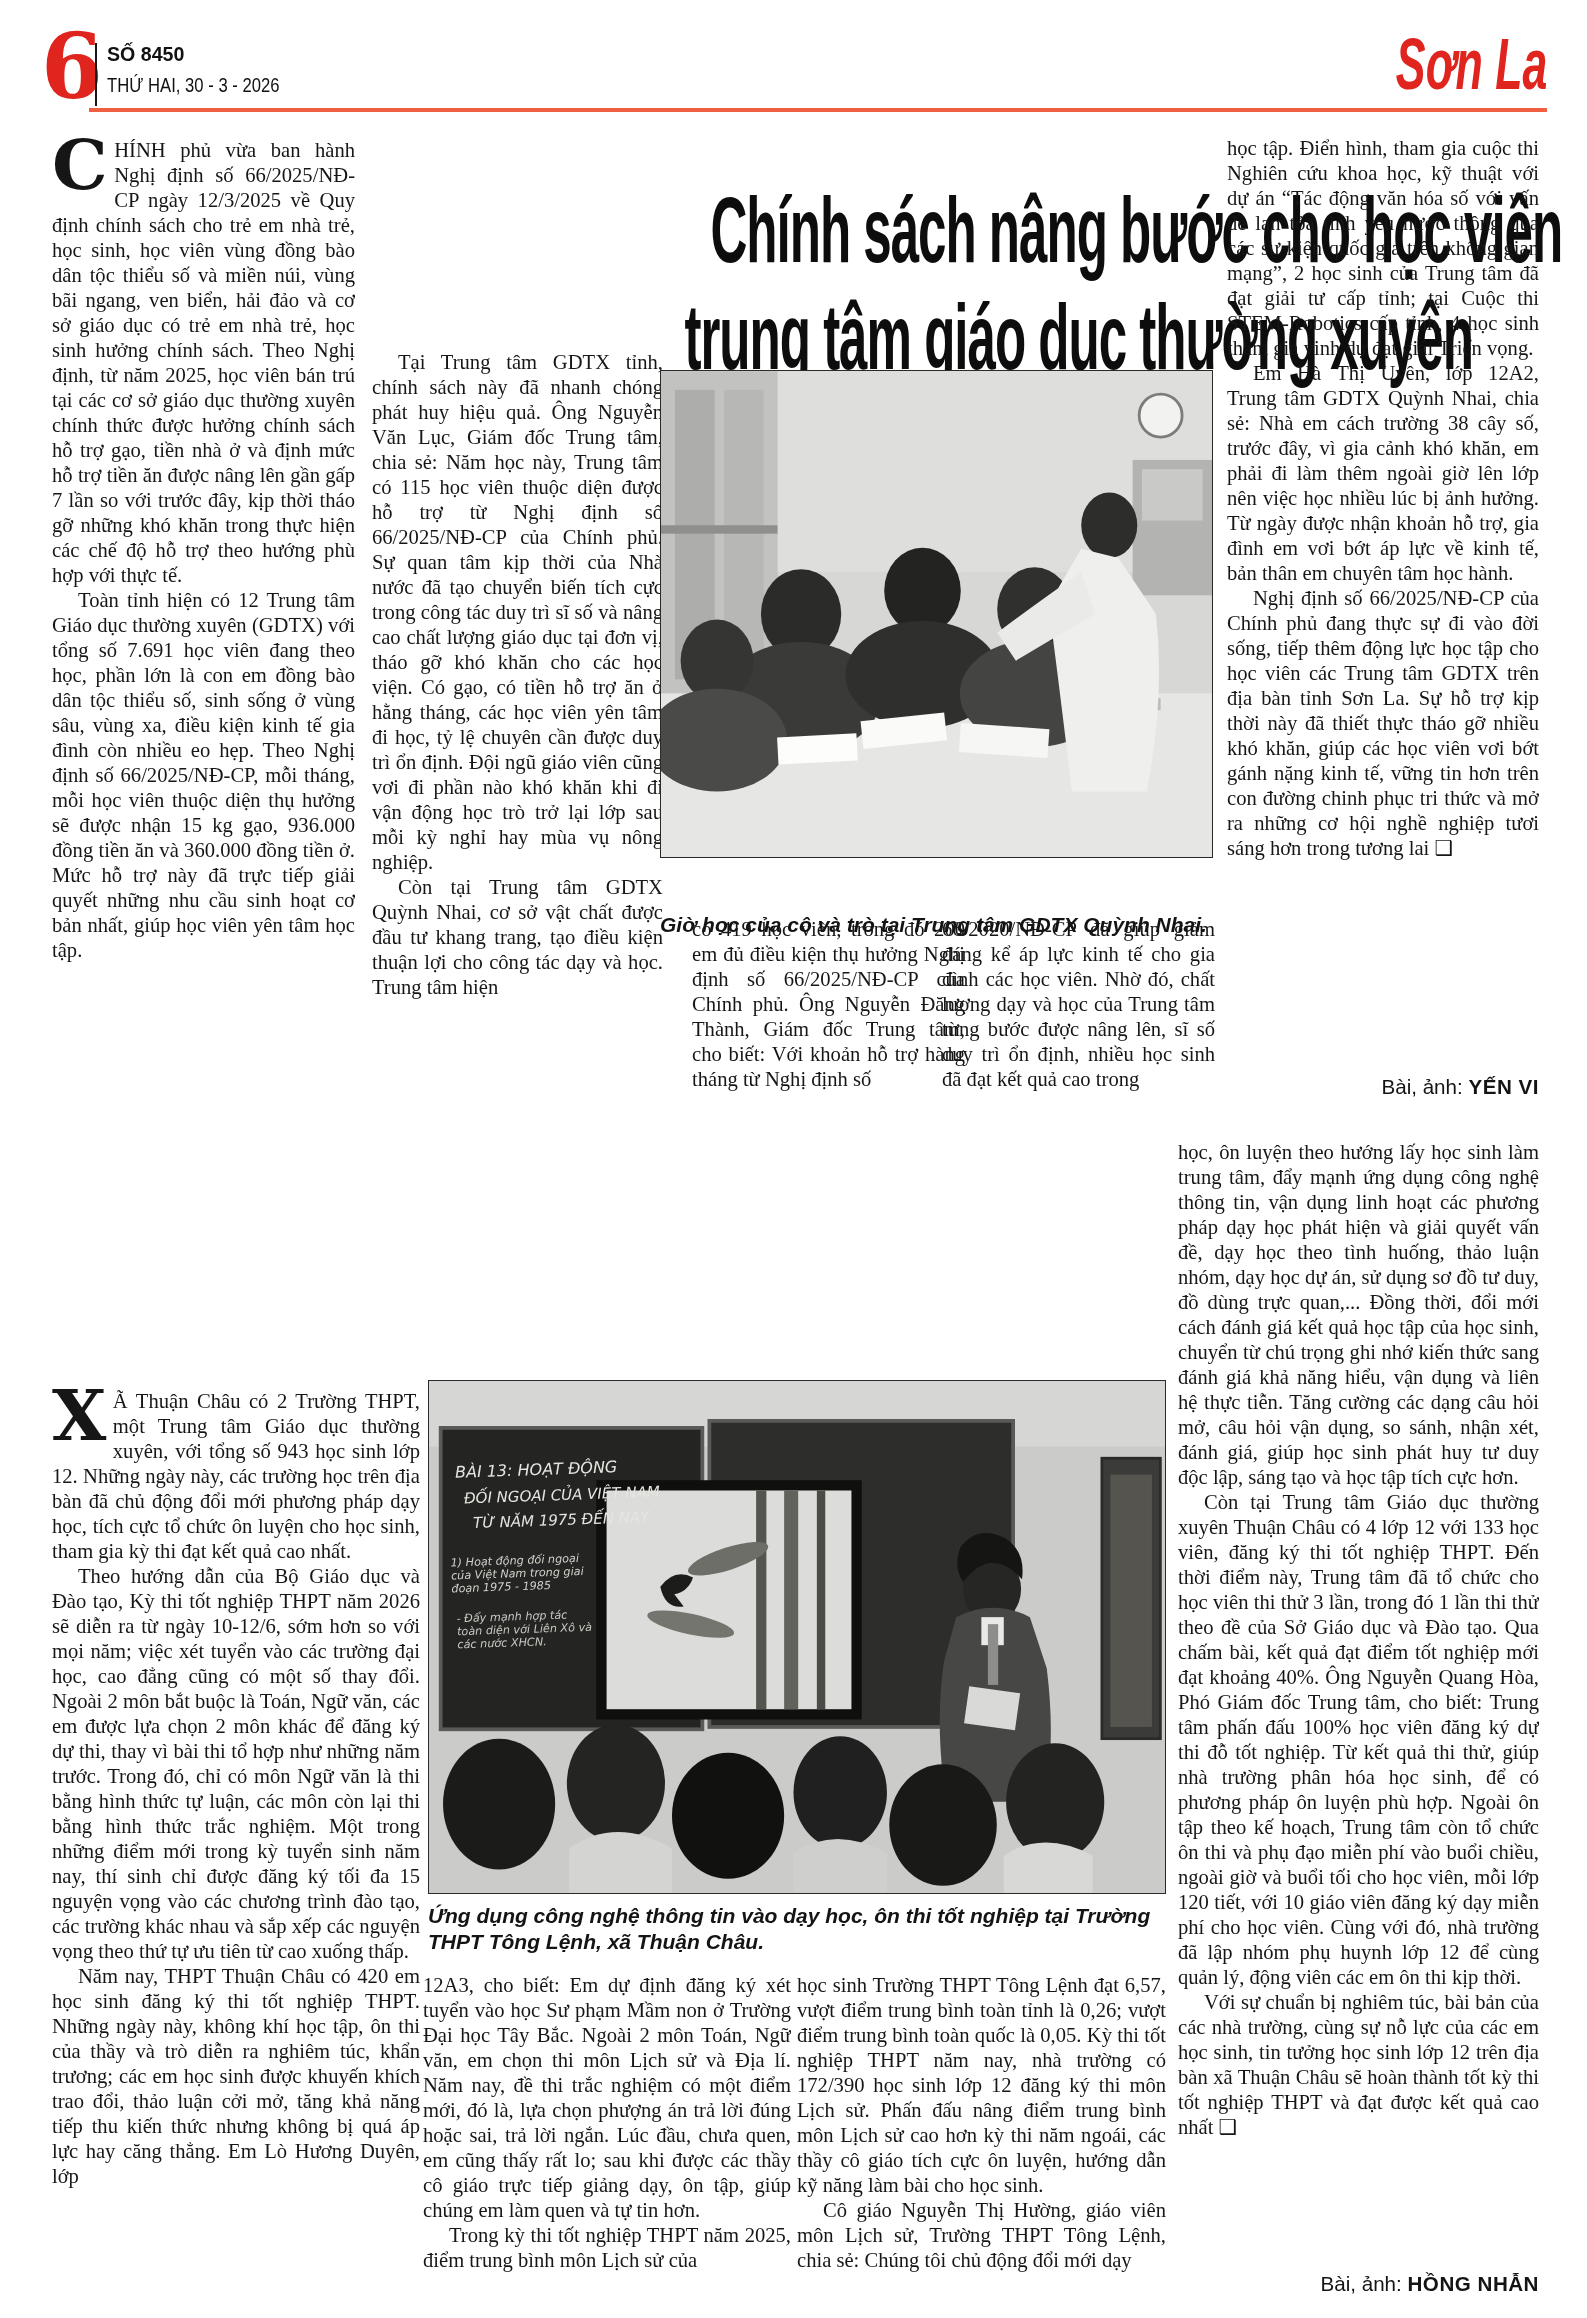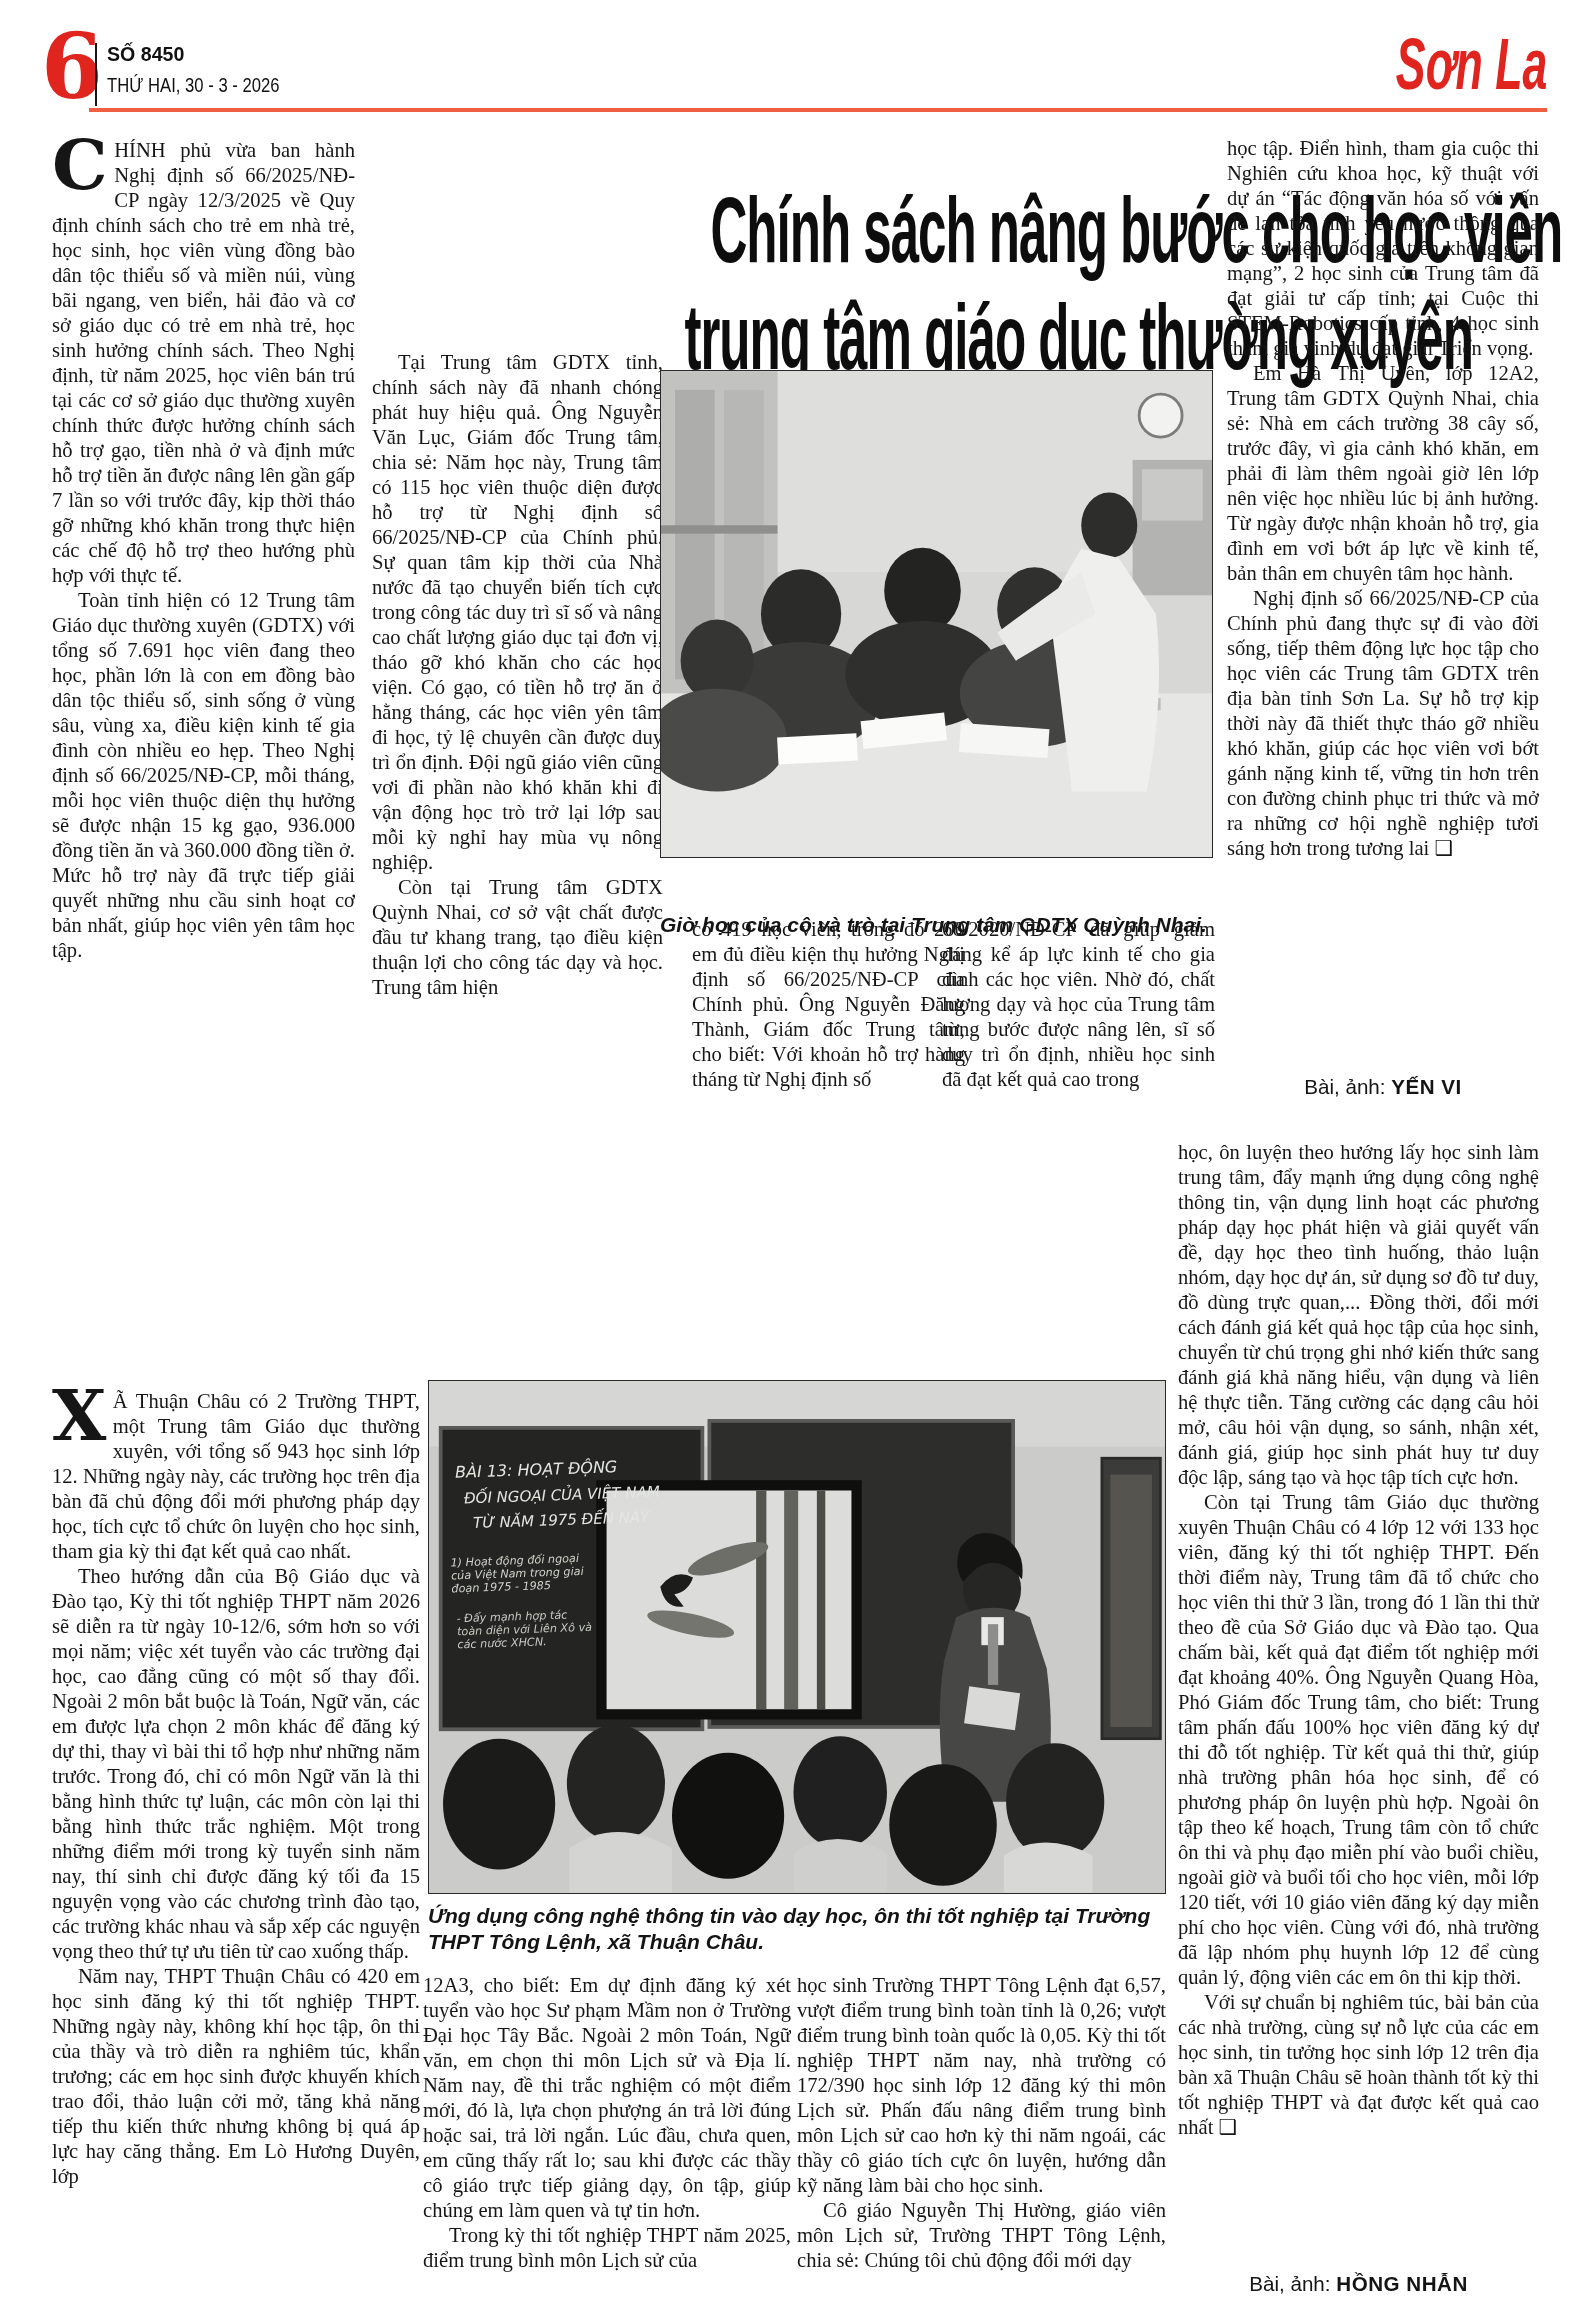--- a/index.html
+++ b/index.html
@@ -32,21 +32,21 @@
   .a2-head .hl{display:block;font-size:111px;line-height:115px;white-space:nowrap;}
 
   
   .photo{border:1.9px solid #2a2a2a;background:#d6d6d6;overflow:hidden;}
   .caption{font-family:"Liberation Sans",sans-serif;font-weight:bold;font-style:italic;
            font-size:21px;line-height:26px;color:#141414;text-align:left;}
   .chalk{position:absolute;font-family:"DejaVu Sans",sans-serif;font-style:italic;color:#e4e7e0;
          transform:rotate(-2deg);white-space:nowrap;}
 
   
-  .byline{font-family:"Liberation Sans",sans-serif;font-size:20.6px;text-align:center;color:#141414;}
+  .byline{font-family:"Liberation Sans",sans-serif;font-size:20.6px;text-align:right;color:#141414;}
   .byline .bname{font-weight:bold;letter-spacing:0.5px;}
 </style>
 </head>
 <body>
 
 <div id="paper">
 
   <div class="abs pagenum" style="left:41px;top:22.4px;">6</div>
   <div class="abs hdr-divider" style="left:95px;top:43px;height:63px;"></div>
   <div class="abs issue" style="left:107px;top:44px;">SỐ 8450</div>

